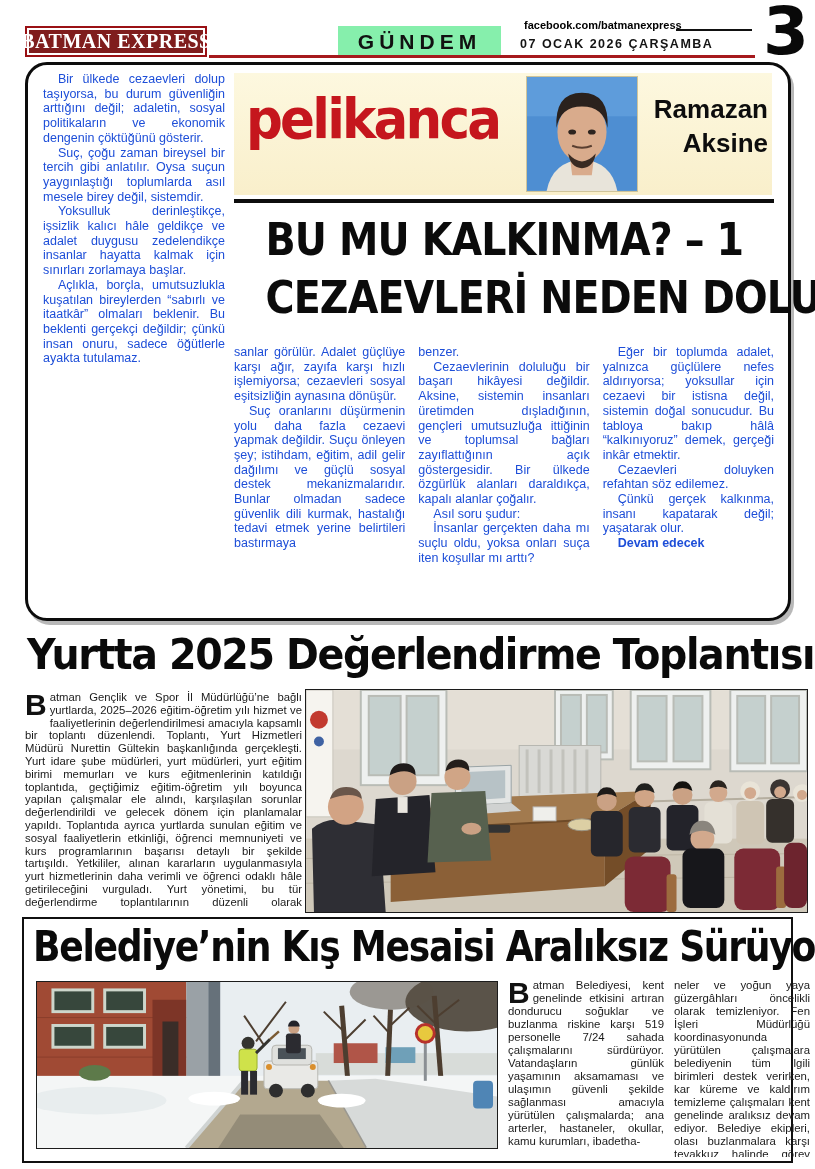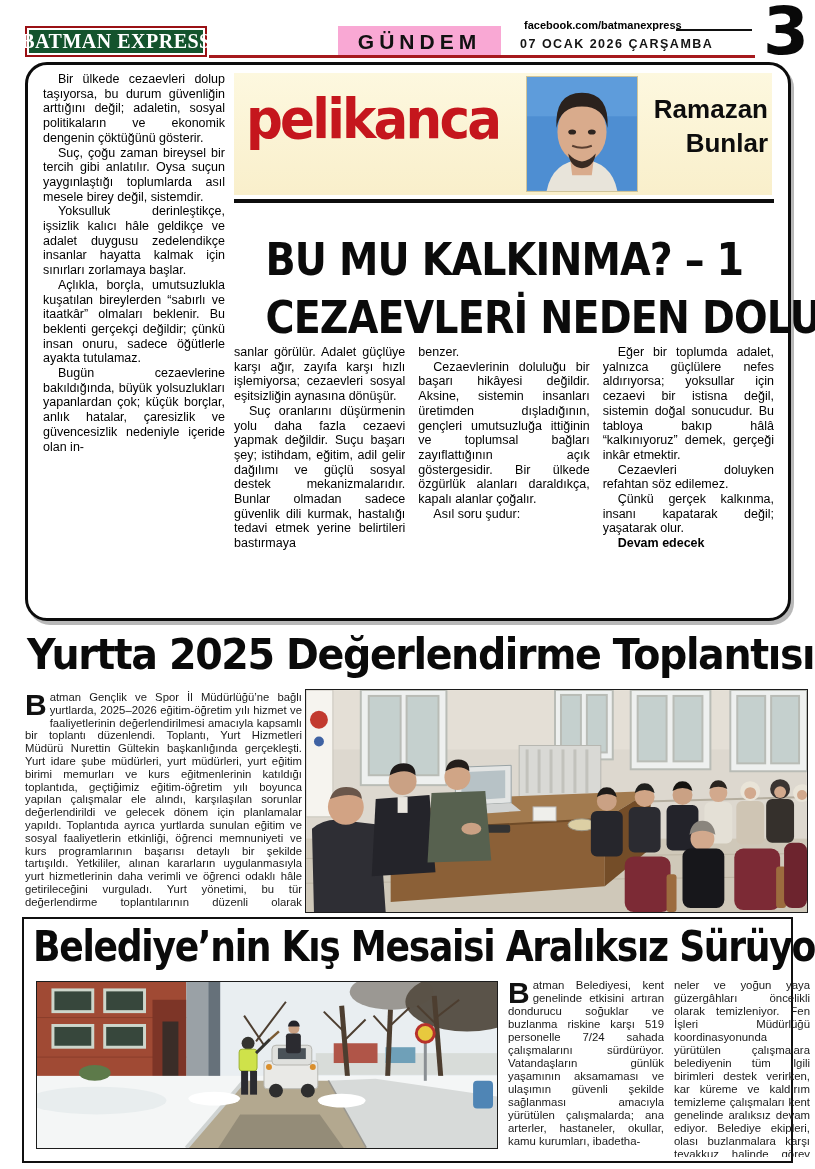--- a/index.html
+++ b/index.html
@@ -4,44 +4,44 @@
 <style>
   * { margin:0; padding:0; box-sizing:border-box; }
   html,body { background:#ffffff; }
   body {
     width:815px; height:1169px; position:relative; overflow:hidden;
     font-family:"Liberation Sans", sans-serif; color:#141414;
   }
   
   .masthead-logo {
     position:absolute; left:25px; top:26px; width:182px; height:31px;
-    background:#14532d; border:2px solid #9a1014;
+    background:#7f1d1d; border:2px solid #9a1014;
     box-shadow: inset 0 0 0 2px #ffffff;
     display:flex; align-items:center; justify-content:center;
     font-family:"Liberation Serif", serif; font-weight:bold;
     color:#ffffff; font-size:20px; letter-spacing:.5px; white-space:nowrap;
   }
   .section-chip {
     position:absolute; left:338px; top:26px; width:163px; height:31px;
-    background:#f9a8d4; display:flex; align-items:center; justify-content:center;
+    background:#86efac; display:flex; align-items:center; justify-content:center;
     font-weight:bold; font-size:21px; letter-spacing:5px; color:#111;
   }
   .fb-url { position:absolute; left:524px; top:19px; width:150px; font-size:11px; font-weight:bold; color:#000; white-space:nowrap;text-align:center; }
   .hdr-black-rule { position:absolute; left:676px; top:29px; width:76px; height:2px; background:#111; }
   .issue-date { position:absolute; left:520px; top:37px; width:232px; text-align:left; font-size:12.5px; font-weight:bold; letter-spacing:1.5px; white-space:nowrap; }
   .page-number { position:absolute; right:6px; top:2px; font-family:"DejaVu Sans", sans-serif; font-weight:900; font-size:66px; line-height:60px; color:#090909; }
   .hdr-red-rule { position:absolute; left:209px; top:55px; width:546px; height:3px; background:#a6191d; }
 
   
   .main-box {
     position:absolute; left:25px; top:62px; width:766px; height:559px;
     border:3.5px solid #0c0c0c; border-radius:22px; background:#fff;
     box-shadow:3px 4px 0 rgba(0,0,0,.28);
   }
-  .news-par { text-align:justify; text-indent:15px; font-size:12.5px; line-height:14.7px; color:#000000; }
+  .news-par { text-align:justify; text-indent:15px; font-size:12.5px; line-height:14.7px; color:#1d4ed8; }
   .news-par.noindent { text-indent:0; }
   .news-par.contin  { font-weight:bold; }
   .col-one { position:absolute; left:15px; top:7px; width:182px; height:542px; overflow:hidden; }
 
   .pel-banner {
     position:absolute; left:206px; top:8px; width:538px; height:122px;
     background:linear-gradient(#fdf8df, #f9efcb);
     padding-left:44px;
   }
   .pel-title {
@@ -49,21 +49,21 @@
     font-family:"DejaVu Sans", sans-serif; font-weight:900; font-size:56px;
     line-height:1; letter-spacing:-3px; color:#c5161d;
     transform:scaleX(.92); transform-origin:left center;
   }
   .pel-portrait { position:absolute; left:292px; top:3px; width:112px; height:116px; border:1px solid #cfc49a; }
   .pel-author {
     position:absolute; right:4px; top:20px; width:125px; text-align:right;
     font-weight:bold; font-size:26px; line-height:1.3; color:#0d0d0d;
   }
   .pel-rule { position:absolute; left:206px; top:134px; width:540px; height:4px; background:#0d0d0d; }
-  .headline { position:absolute; left:205px; top:146px; width:541px; text-align:right; color:#0b0b0b;margin-top:20px; }
+  .headline { position:absolute; left:205px; top:146px; width:541px; text-align:right; color:#0b0b0b; }
   .headline .hl {
     font-family:"DejaVu Sans", sans-serif; font-weight:900; font-size:45px; line-height:58px;
     letter-spacing:-1px; transform:scaleX(.88); transform-origin:center; white-space:nowrap;
   }
   .cols-234 { position:absolute; left:206px; top:280px; width:540px; height:272px; display:flex; gap:13px; }
   .cols-234 .pcol { flex:1; overflow:hidden; }
 
   
   .a2-title {
     position:absolute; left:27px; top:629px; width:786px;
@@ -112,60 +112,60 @@
 <div class="page-number">3</div>
 <div class="hdr-red-rule"></div>
 
 <div class="main-box">
 
   <div class="col-one">
     <p class="news-par">Bir ülkede cezaevleri dolup taşıyorsa, bu durum güvenliğin arttığını değil; adaletin, sosyal politikaların ve ekonomik dengenin çöktüğünü gösterir.</p>
     <p class="news-par">Suç, çoğu zaman bireysel bir tercih gibi anlatılır. Oysa suçun yaygınlaştığı toplumlarda asıl mesele birey değil, sistemdir.</p>
     <p class="news-par">Yoksulluk derinleştikçe, işsizlik kalıcı hâle geldikçe ve adalet duygusu zedelendikçe insanlar hayatta kalmak için sınırları zorlamaya başlar.</p>
     <p class="news-par">Açlıkla, borçla, umutsuzlukla kuşatılan bireylerden “sabırlı ve itaatkâr” olmaları beklenir. Bu beklenti gerçekçi değildir; çünkü insan onuru, sadece öğütlerle ayakta tutulamaz.</p>
-    <p class="news-par">Bugün cezaevlerine bakıldığında, büyük yolsuzlukları yapanlardan çok; küçük borçlar, anlık hatalar, çaresizlik ve güvencesizlik nedeniyle içeride olan in-</p>
   </div>
 
   <div class="pel-banner">
     <div class="pel-title">pelikanca</div>
     <div class="pel-portrait">
       <svg viewBox="0 0 112 116" preserveAspectRatio="none">
         <rect width="112" height="116" fill="#4e8ed2"></rect>
         <rect width="112" height="40" fill="#5e9cdb"></rect>
         <path d="M20,116 Q26,86 56,84 Q86,86 92,116 Z" fill="#e8e4da"></path>
         <path d="M44,84 L68,84 L66,100 L46,100 Z" fill="#d9ab8c"></path>
         <ellipse cx="56" cy="56" rx="25" ry="31" fill="#d9ab8c"></ellipse>
         <path d="M30,52 Q28,16 56,16 Q84,16 82,52 Q78,30 56,30 Q34,30 30,52 Z" fill="#2a211d"></path>
         <path d="M42,78 Q56,94 70,78 Q68,92 56,93 Q44,92 42,78 Z" fill="#3a2b23"></path>
         <ellipse cx="46" cy="56" rx="4" ry="2.6" fill="#2d241f"></ellipse>
         <ellipse cx="66" cy="56" rx="4" ry="2.6" fill="#2d241f"></ellipse>
         <path d="M46,70 Q56,74 66,70" stroke="#5a3f31" stroke-width="2" fill="none"></path>
       </svg>
     </div>
     <div class="pel-author">
       <div>Ramazan</div>
-      <div>Bunlar</div>
+      <div>Aksine</div>
     </div>
   </div>
   <div class="pel-rule"></div>
 
   <div class="headline">
     <div class="hl">BU MU KALKINMA? – 1</div>
     <div class="hl">CEZAEVLERİ NEDEN DOLU?</div>
   </div>
 
   <div class="cols-234">
     <div class="pcol">
       <p class="news-par noindent">sanlar görülür. Adalet güçlüye karşı ağır, zayıfa karşı hızlı işlemiyorsa; cezaevleri sosyal eşitsizliğin aynasına dönüşür.</p>
-      <p class="news-par">Suç oranlarını düşürmenin yolu daha fazla cezaevi yapmak değildir. Suçu başarı şey; istihdam, eğitim, adil gelir dağılımı ve güçlü sosyal destek mekanizmalarıdır. Bunlar olmadan sadece güvenlik dili kurmak, hastalığı tedavi etmek yerine belirtileri bastırmaya</p>
+      <p class="news-par">Suç oranlarını düşürmenin yolu daha fazla cezaevi yapmak değildir. Suçu önleyen şey; istihdam, eğitim, adil gelir dağılımı ve güçlü sosyal destek mekanizmalarıdır. Bunlar olmadan sadece güvenlik dili kurmak, hastalığı tedavi etmek yerine belirtileri bastırmaya</p>
     </div>
     <div class="pcol">
       <p class="news-par noindent">benzer.</p>
       <p class="news-par">Cezaevlerinin doluluğu bir başarı hikâyesi değildir. Aksine, sistemin insanları üretimden dışladığının, gençleri umutsuzluğa ittiğinin ve toplumsal bağları zayıflattığının açık göstergesidir. Bir ülkede özgürlük alanları daraldıkça, kapalı alanlar çoğalır.</p>
       <p class="news-par">Asıl soru şudur:</p>
+      <p class="news-par">İnsanlar gerçekten daha mı suçlu oldu, yoksa onları suça iten koşullar mı arttı?</p>
     </div>
     <div class="pcol">
       <p class="news-par">Eğer bir toplumda adalet, yalnızca güçlülere nefes aldırıyorsa; yoksullar için cezaevi bir istisna değil, sistemin doğal sonucudur. Bu tabloya bakıp hâlâ “kalkınıyoruz” demek, gerçeği inkâr etmektir.</p>
       <p class="news-par">Cezaevleri doluyken refahtan söz edilemez.</p>
       <p class="news-par">Çünkü gerçek kalkınma, insanı kapatarak değil; yaşatarak olur.</p>
       <p class="news-par contin">Devam edecek</p>
     </div>
   </div>
 </div>
 

